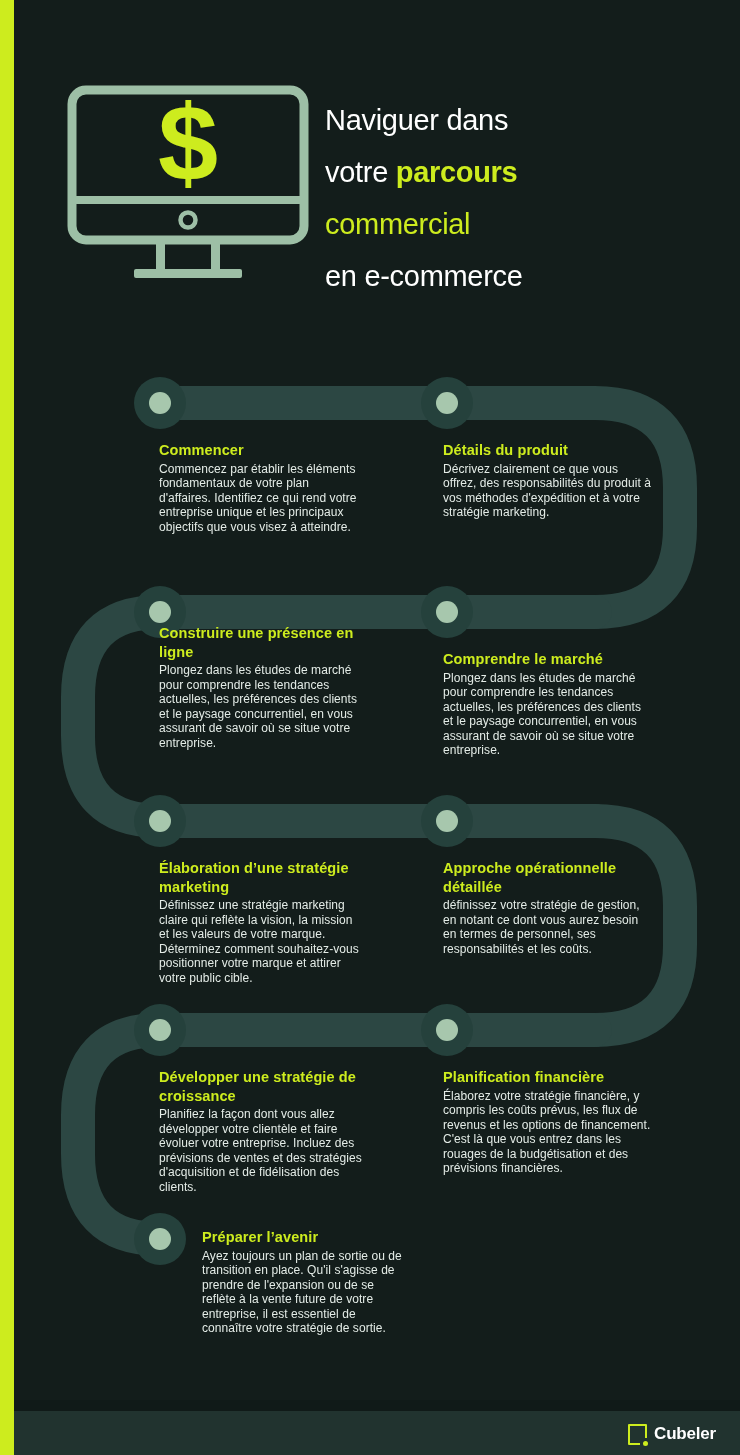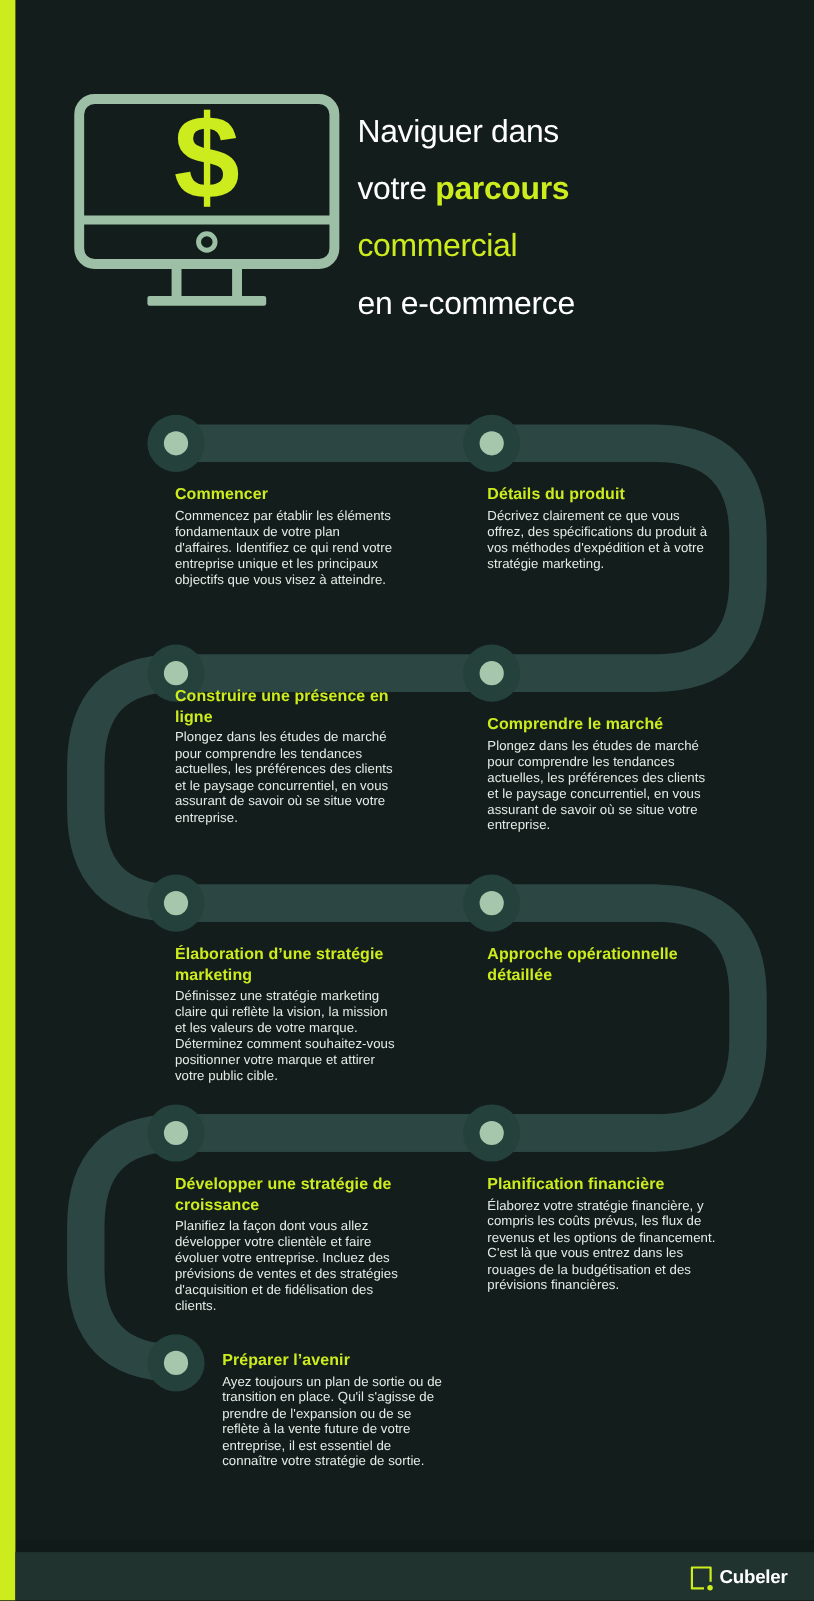--- a/index.html
+++ b/index.html
@@ -220,40 +220,41 @@
     <span class="node-dot"></span>
   </div>
 
   <div class="step" style="left:159px; top:441px; width:205px;">
     <div class="step-title">Commencer</div>
     <div class="step-body">Commencez par établir les éléments fondamentaux de votre plan d'affaires. Identifiez ce qui rend votre entreprise unique et les principaux objectifs que vous visez à atteindre.</div>
   </div>
 
   <div class="step" style="left:443px; top:441px; width:210px;">
     <div class="step-title">Détails du produit</div>
-    <div class="step-body">Décrivez clairement ce que vous offrez, des spécifications du produit à vos méthodes d'expédition et à votre stratégie marketing.</div>
+    <div class="step-body">Décrivez clairement ce que vous offrez, des responsabilités du produit à vos méthodes d'expédition et à votre stratégie marketing.</div>
   </div>
 
   <div class="step" style="left:159px; top:624px; width:205px;">
     <div class="step-title">Construire une présence en ligne</div>
     <div class="step-body">Plongez dans les études de marché pour comprendre les tendances actuelles, les préférences des clients et le paysage concurrentiel, en vous assurant de savoir où se situe votre entreprise.</div>
   </div>
 
   <div class="step" style="left:443px; top:650px; width:210px;">
     <div class="step-title">Comprendre le marché</div>
     <div class="step-body">Plongez dans les études de marché pour comprendre les tendances actuelles, les préférences des clients et le paysage concurrentiel, en vous assurant de savoir où se situe votre entreprise.</div>
   </div>
 
   <div class="step" style="left:159px; top:859px; width:205px;">
     <div class="step-title">Élaboration d’une stratégie marketing</div>
     <div class="step-body">Définissez une stratégie marketing claire qui reflète la vision, la mission et les valeurs de votre marque. Déterminez comment souhaitez-vous positionner votre marque et attirer votre public cible.</div>
   </div>
 
   <div class="step" style="left:443px; top:859px; width:210px;">
     <div class="step-title">Approche opérationnelle détaillée</div>
+    <div class="step-body">définissez votre stratégie de gestion, en notant ce dont vous aurez besoin en termes de personnel, ses responsabilités et les coûts.</div>
   </div>
 
   <div class="step" style="left:159px; top:1068px; width:212px;">
     <div class="step-title">Développer une stratégie de croissance</div>
     <div class="step-body">Planifiez la façon dont vous allez développer votre clientèle et faire évoluer votre entreprise. Incluez des prévisions de ventes et des stratégies d'acquisition et de fidélisation des clients.</div>
   </div>
 
   <div class="step" style="left:443px; top:1068px; width:210px;">
     <div class="step-title">Planification financière</div>
     <div class="step-body">Élaborez votre stratégie financière, y compris les coûts prévus, les flux de revenus et les options de financement. C'est là que vous entrez dans les rouages de la budgétisation et des prévisions financières.</div>

